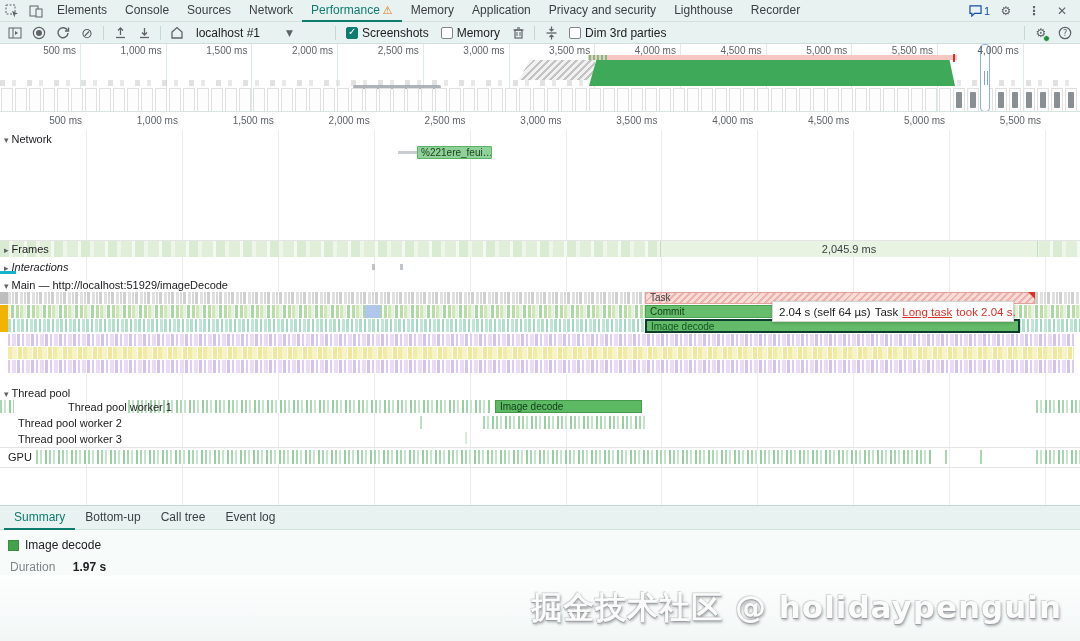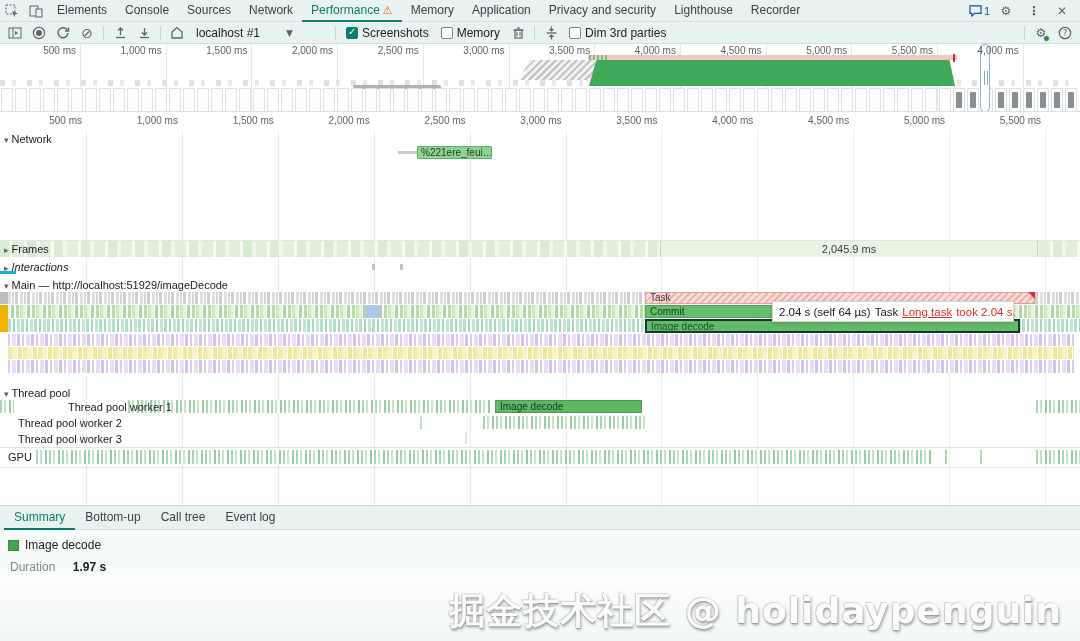--- a/index.html
+++ b/index.html
@@ -93,21 +93,21 @@
   .btabs { display:flex; align-items:center; height:24px; background:#e8f2f0; border-bottom:1px solid #d3e2df; padding-left:4px; }
   .btab { padding:0 10px; height:24px; line-height:23px; color:#3c4043; font-size:12px; }
   .btab.active { color:#0e7b6f; border-bottom:2px solid #0e7b6f; }
   .sum-event { position:absolute; left:8px; top:32px; display:flex; align-items:center; gap:6px; font-size:12px; color:#202124; }
   .swatch { width:11px; height:11px; background:#44a24d; border:1px solid #3a8c42; }
   .sum-duration { position:absolute; left:10px; top:54px; font-size:12px; color:#80868b; }
   .sum-duration b { color:#202124; margin-left:14px; font-weight:bold; }
 
   
   .wm-area { position:absolute; left:0; top:575px; width:1080px; height:66px; background:linear-gradient(#fdfefe,#f2f7f6); }
-  .watermark { position:absolute; right:18px; top:12px; font-size:36px; font-weight:bold; color:#fbfbfb; letter-spacing:1px; text-shadow:0 1px 0 #9aa0a6, 1px 2px 3px rgba(0,0,0,.35), -1px -1px 1px rgba(0,0,0,.15); font-family:"DejaVu Sans",sans-serif; }
+  .watermark { position:absolute; right:18px; top:12px; font-size:31px; font-weight:bold; color:#fbfbfb; letter-spacing:1px; text-shadow:0 1px 0 #9aa0a6, 1px 2px 3px rgba(0,0,0,.35), -1px -1px 1px rgba(0,0,0,.15); font-family:"DejaVu Sans",sans-serif; }
 
   svg { display:block; }
 </style>
 </head>
 <body>
 
 <div id="app">
 
   <div class="tabbar">
     <span class="tb-icon">

